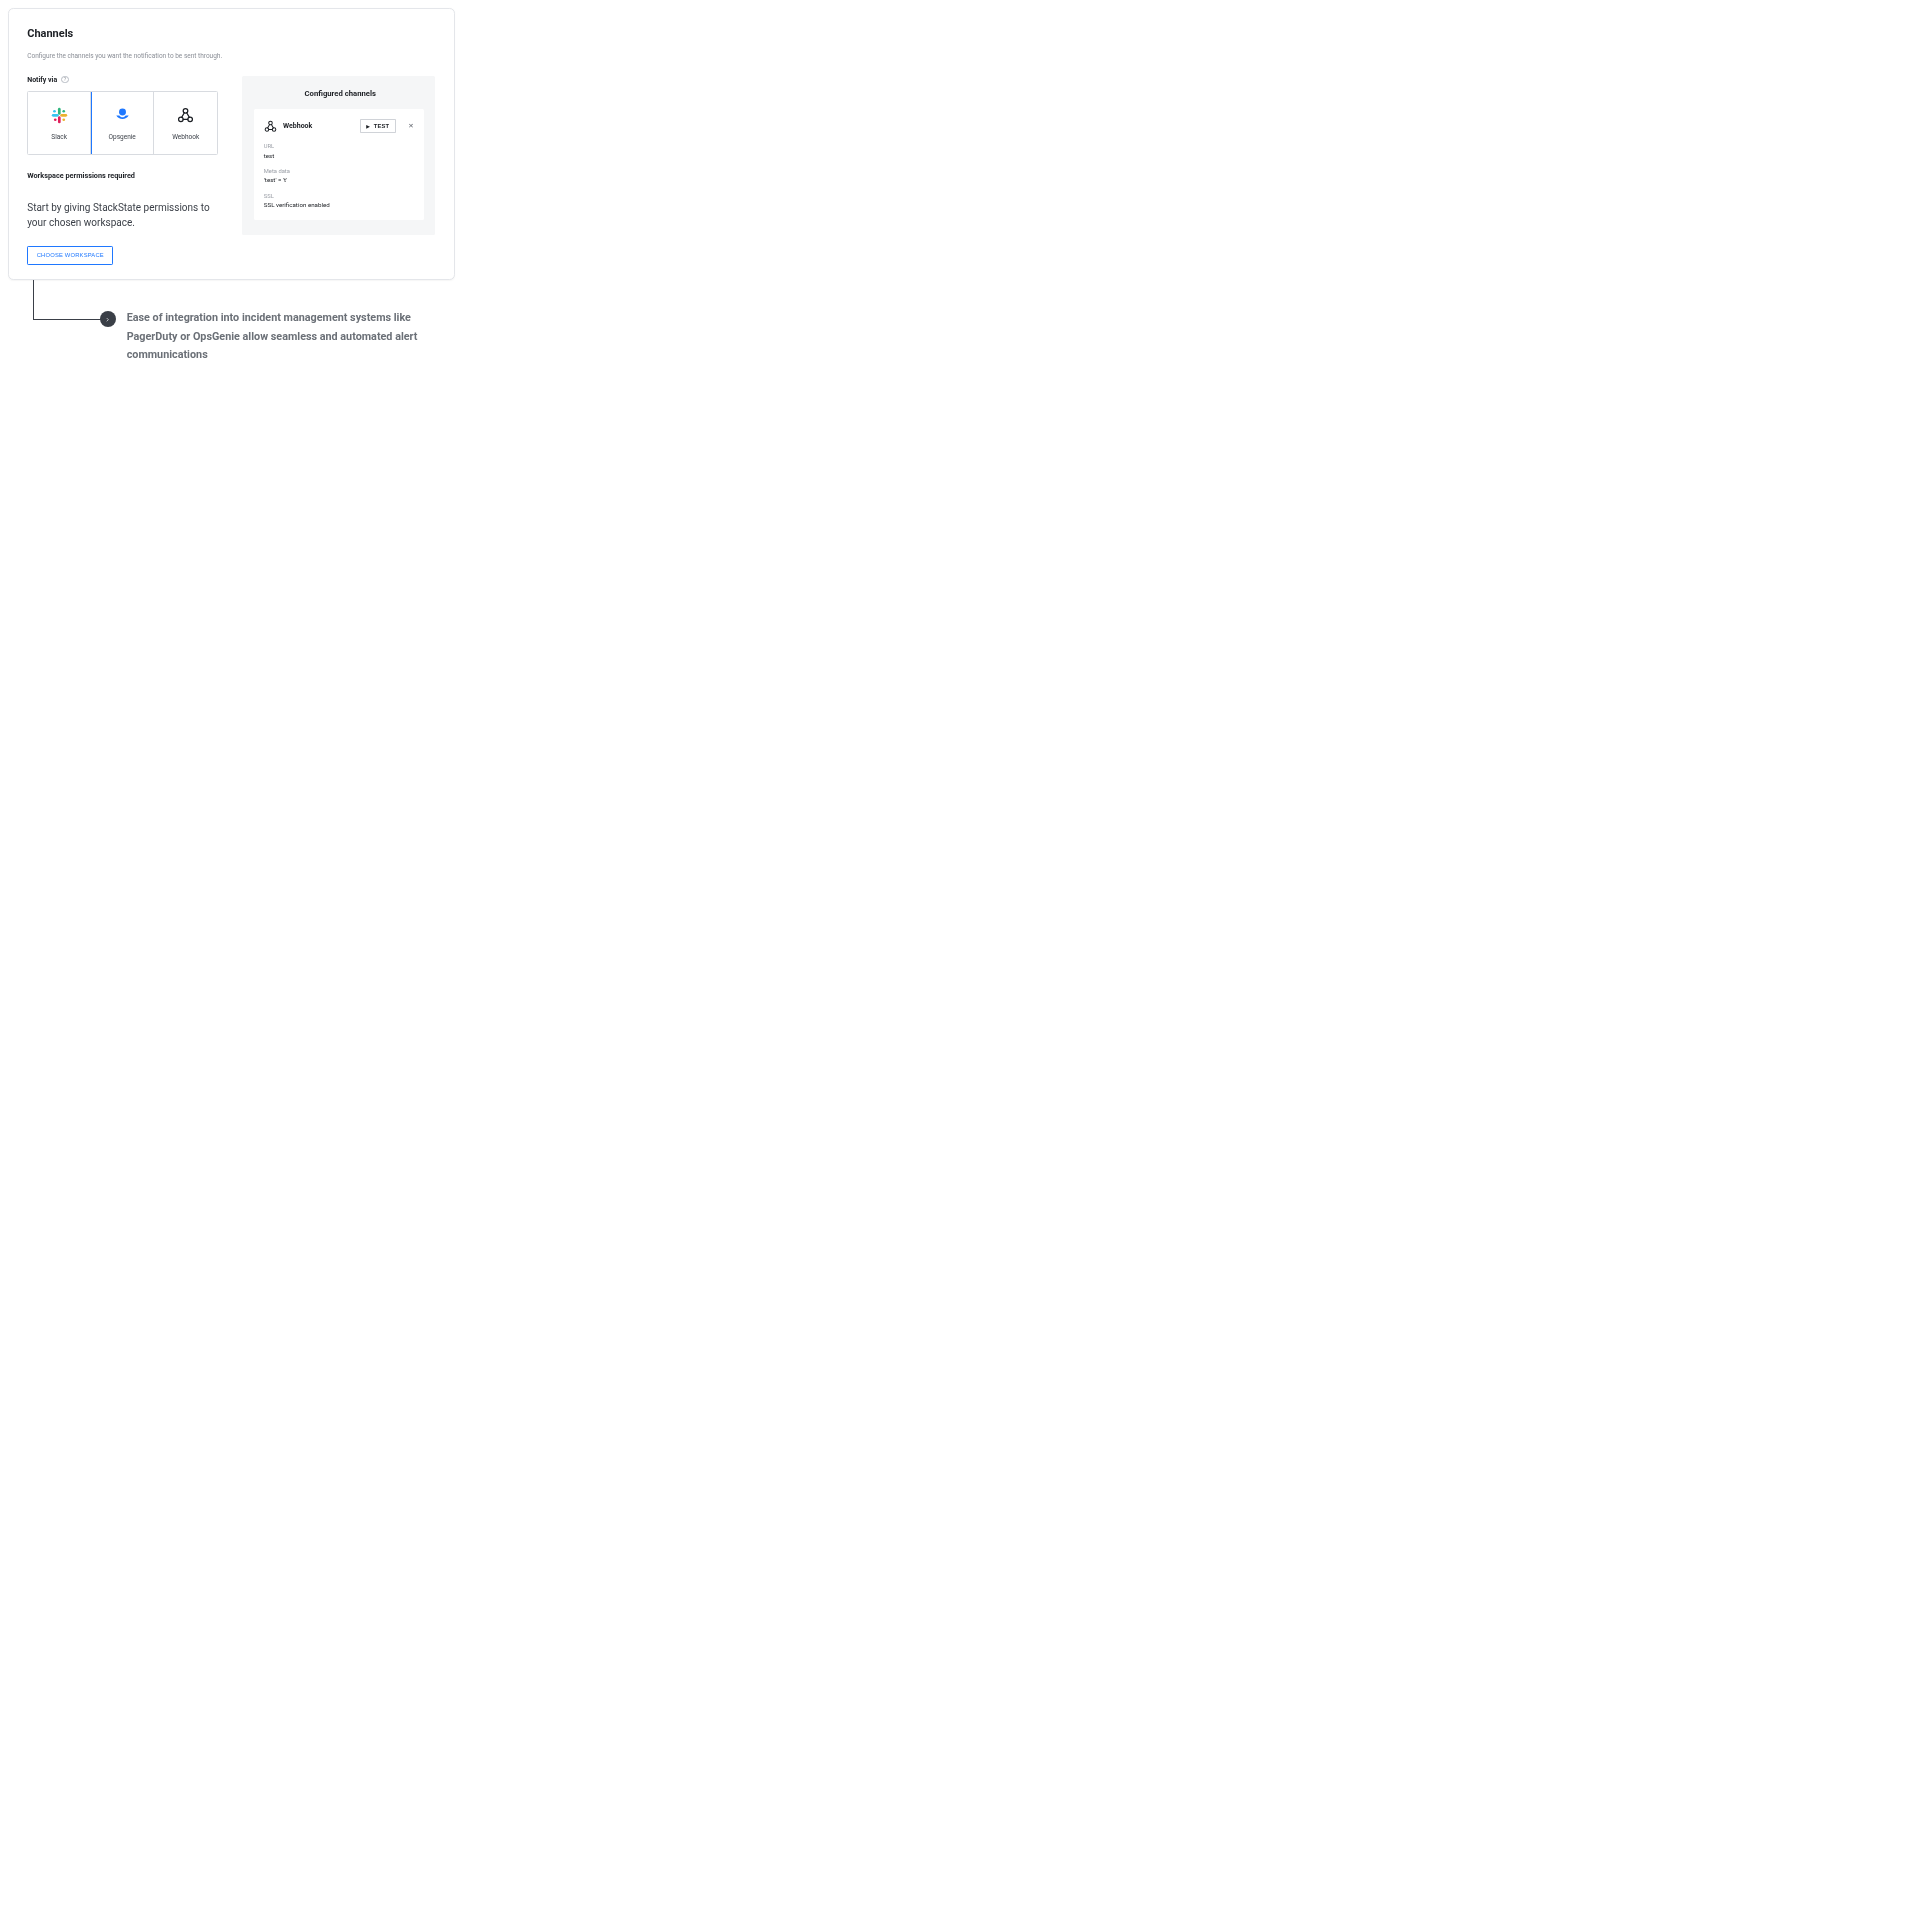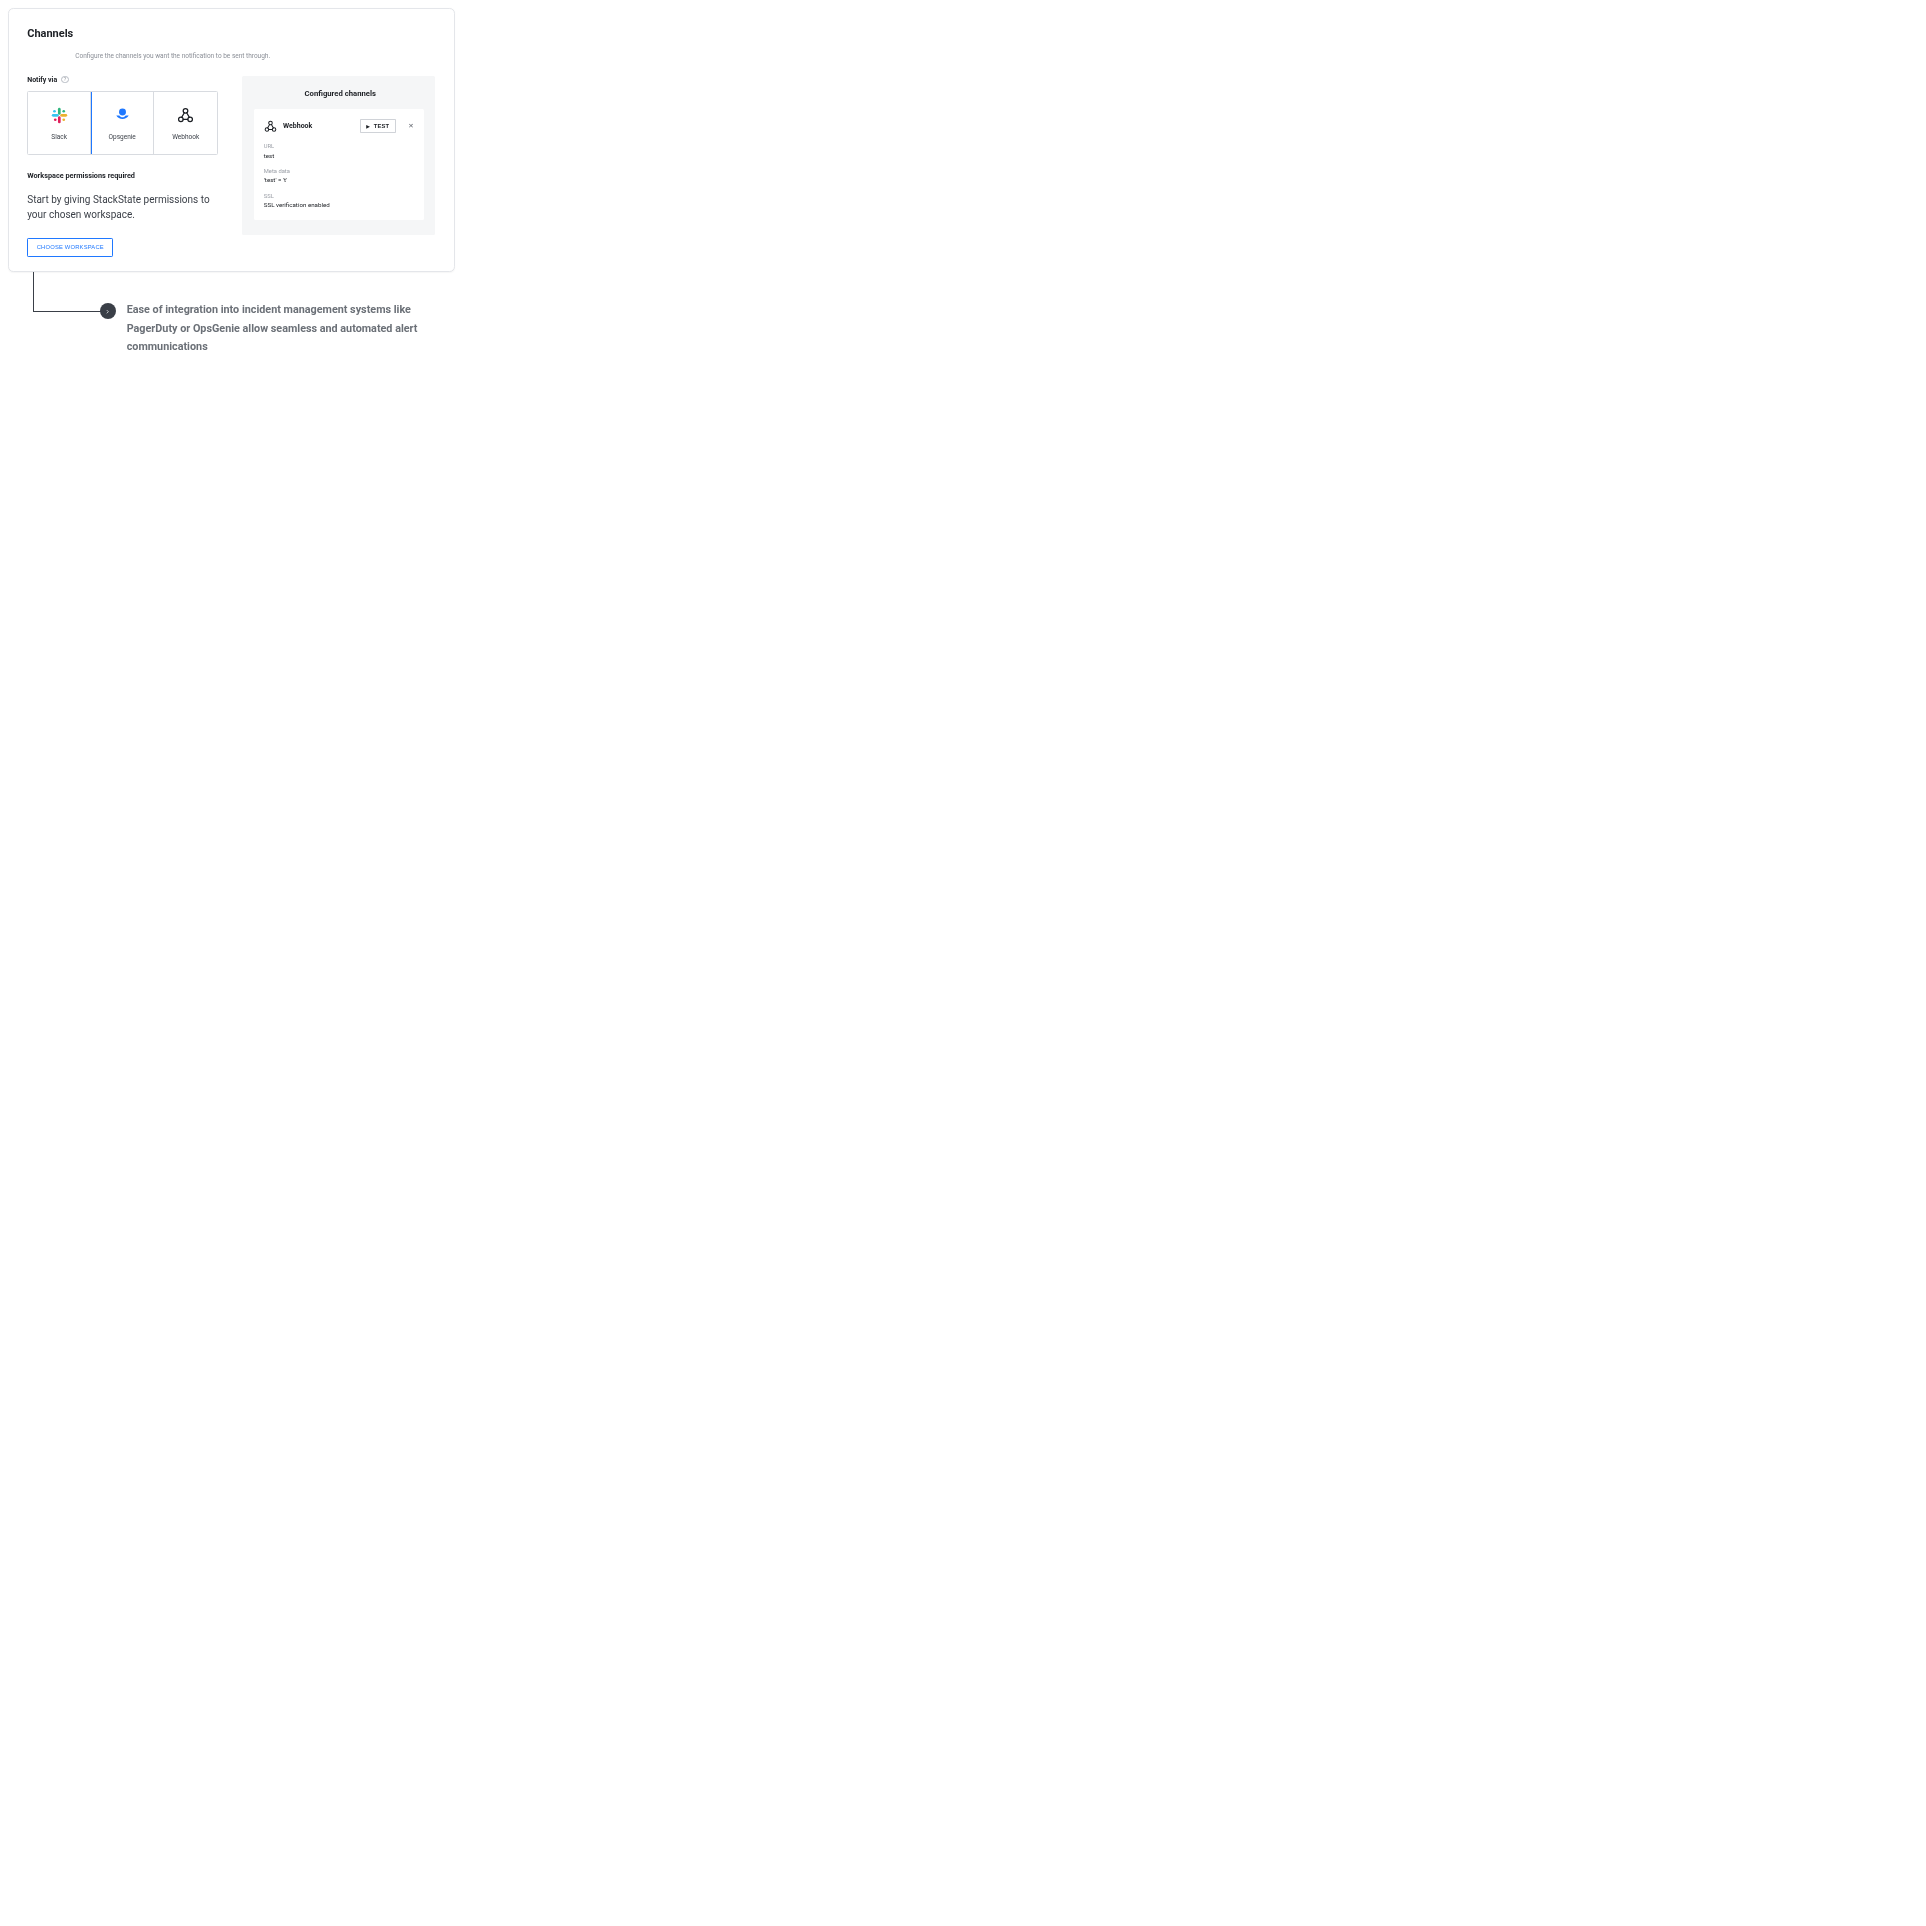--- a/index.html
+++ b/index.html
@@ -21,21 +21,20 @@
   h1.section-title {
     font-size: 11px;
     font-weight: 700;
     color: #1c1f24;
     margin-bottom: 12px;
   }
   .subtitle {
     font-size: 6.5px;
     color: #8b8f97;
     margin-bottom: 15.4px;
-    margin-left: 48px;
   }
   .columns {
     display: flex;
     gap: 15.4px;
     align-items: flex-start;
   }
   .left-col { flex: 1 1 auto; }
   .right-col { flex: 0 0 193px; }
 
   .notify-label-row {
@@ -93,21 +92,21 @@
   }
   .channel-icon {
     width: 18.5px; height: 18.5px;
     display: flex; align-items: center; justify-content: center;
   }
 
   .perm-heading {
     font-size: 7.3px;
     font-weight: 700;
     color: #1c1f24;
-    margin-bottom: 12px;
+    margin-bottom: 20px;
   }
   .perm-text {
     font-size: 10px;
     color: #3a3f47;
     line-height: 1.55;
     margin-bottom: 15.4px;
     max-width: 193px;
   }
   .outline-btn {
     display: inline-block;

